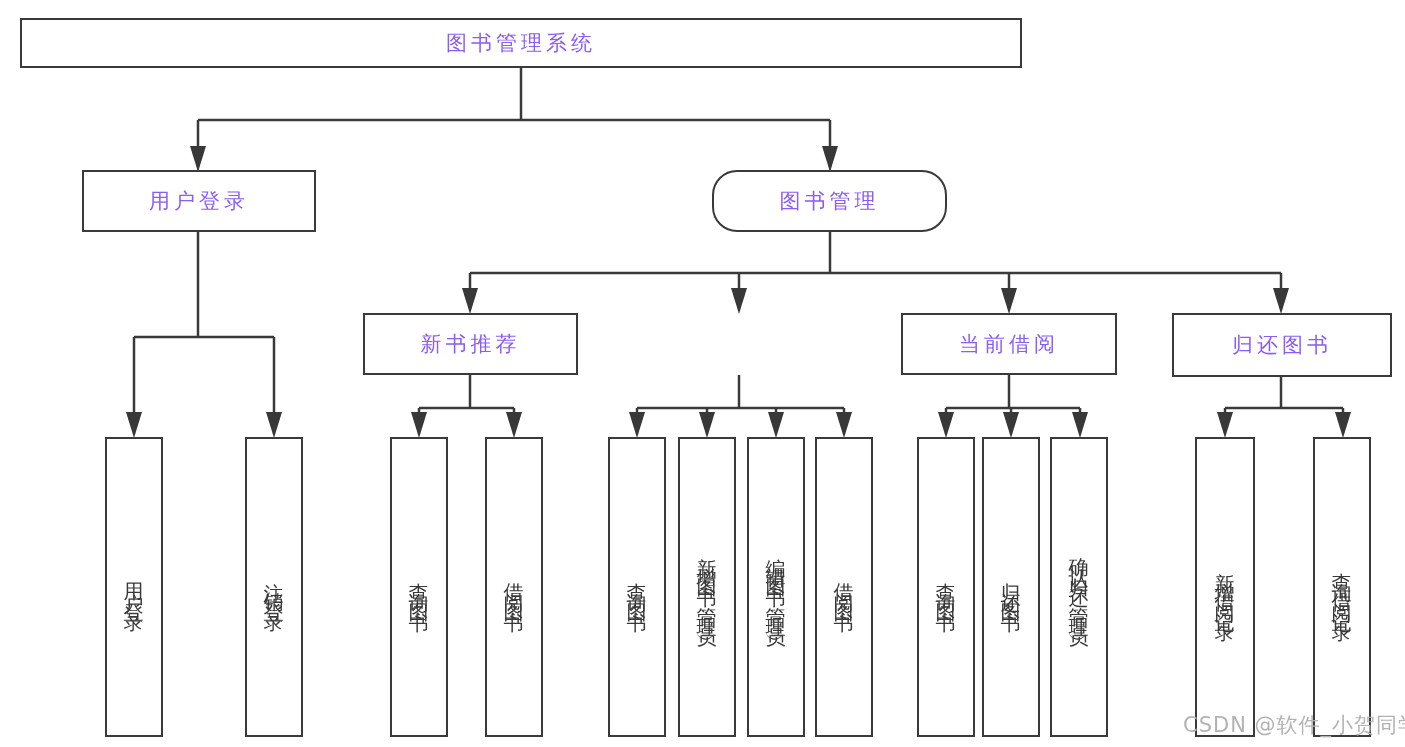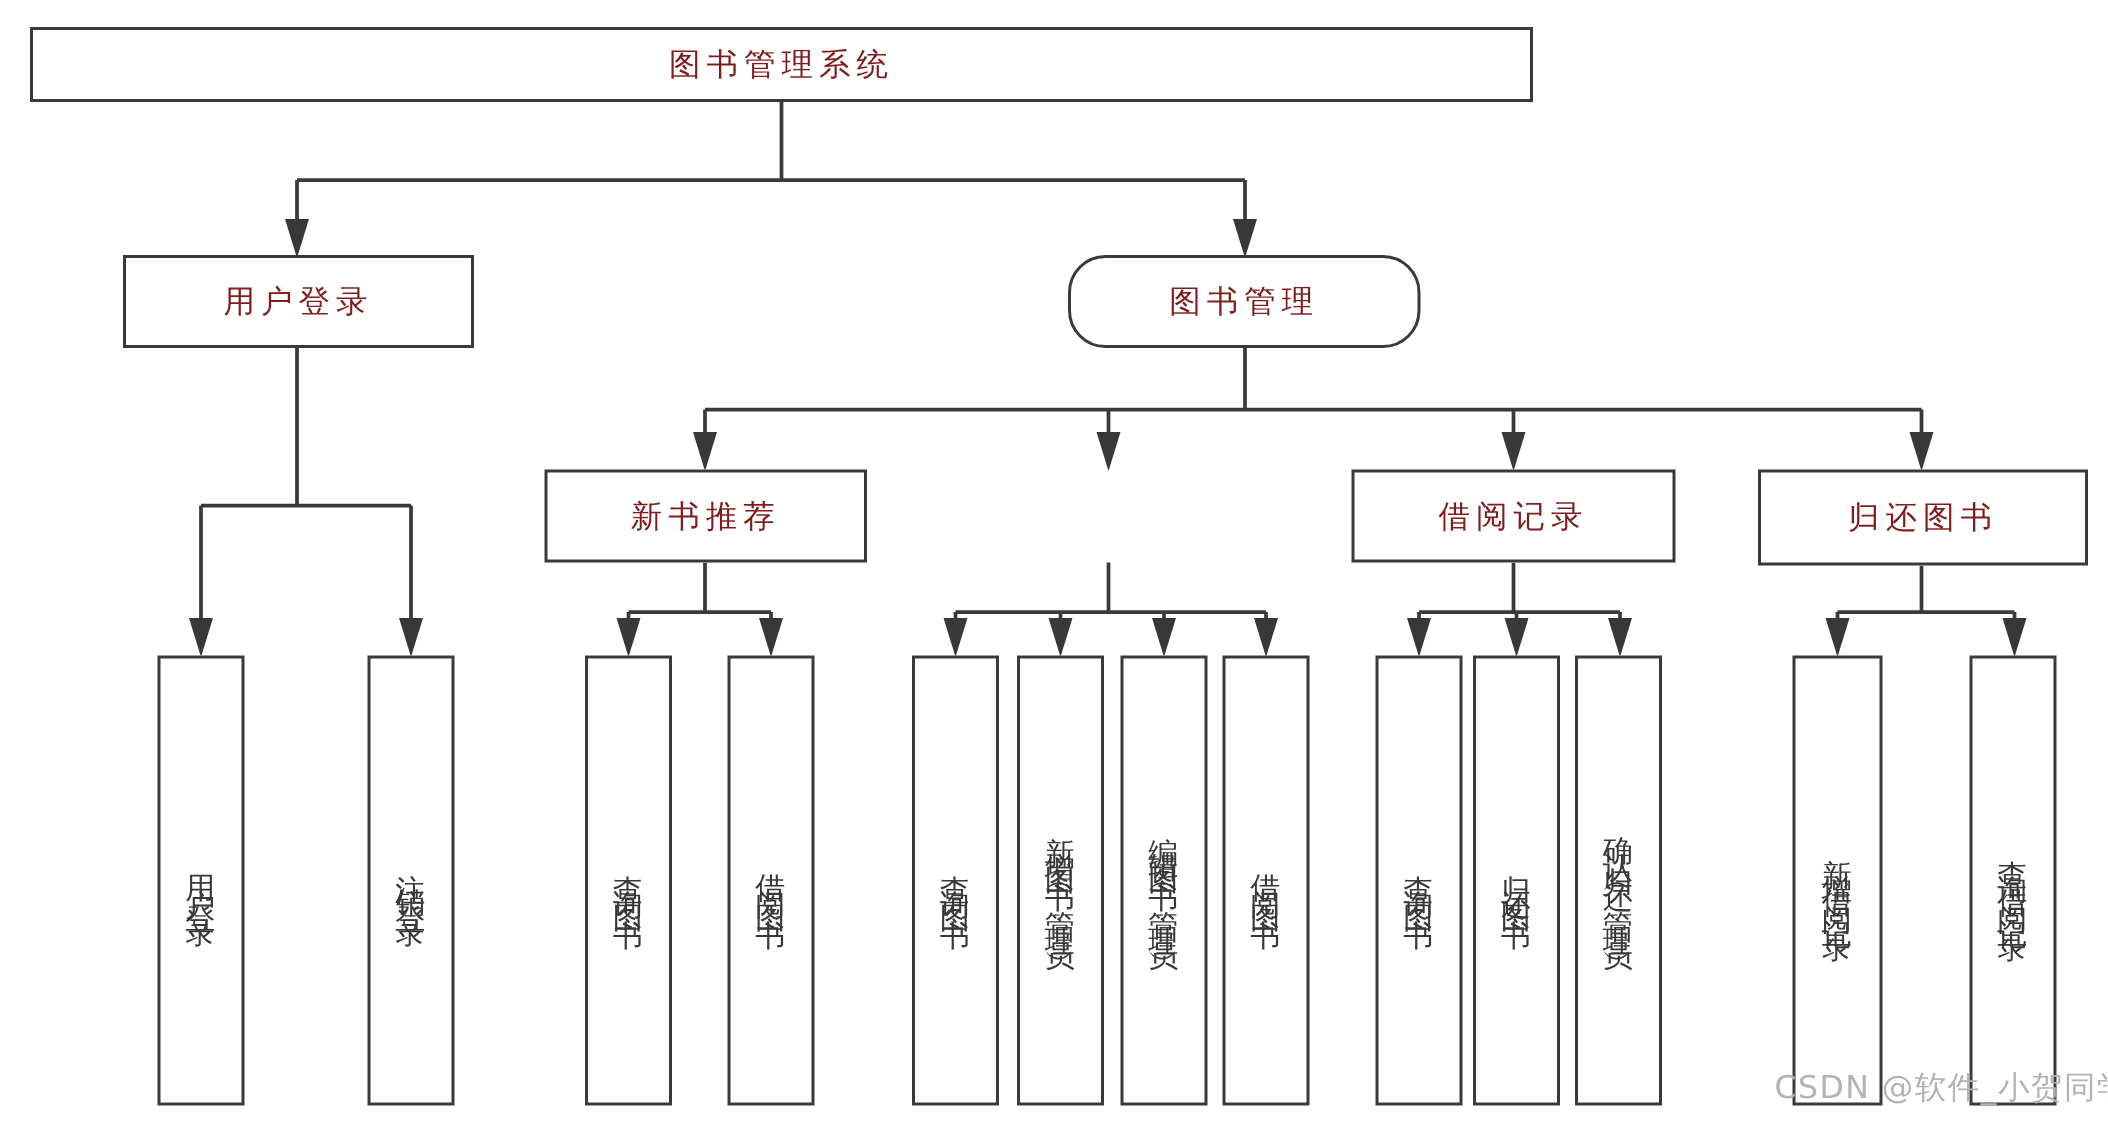--- a/index.html
+++ b/index.html
@@ -25,21 +25,21 @@
     background: #ffffff;
     display: flex;
     align-items: center;
     justify-content: center;
     text-align: center;
   }
   .hlabel {
     font-size: 21px;
     letter-spacing: 4px;
     white-space: nowrap;
-    color: #7f1d1d;
+    color: #8b5cf6;
   }
   .vbox .vlabel {
     writing-mode: vertical-rl;
     text-orientation: upright;
     font-size: 20px;
     letter-spacing: 10px;
     line-height: 1.1;
     color: #383838;
     white-space: nowrap;
   }
@@ -162,21 +162,21 @@
     <span class="hlabel">用户登录</span>
   </div>
   <div class="box" id="n-book-mgmt">
     <span class="hlabel">图书管理</span>
   </div>
 
   <div class="box" id="n-new-book">
     <span class="hlabel">新书推荐</span>
   </div>
   <div class="box" id="n-current">
-    <span class="hlabel">借阅记录</span>
+    <span class="hlabel">当前借阅</span>
   </div>
   <div class="box" id="n-records">
     <span class="hlabel">归还图书</span>
   </div>
 
   <div class="box vbox" id="l-a1">
     <span class="vlabel">用户登录</span>
   </div>
   <div class="box vbox" id="l-a2">
     <span class="vlabel">注销登录</span>

